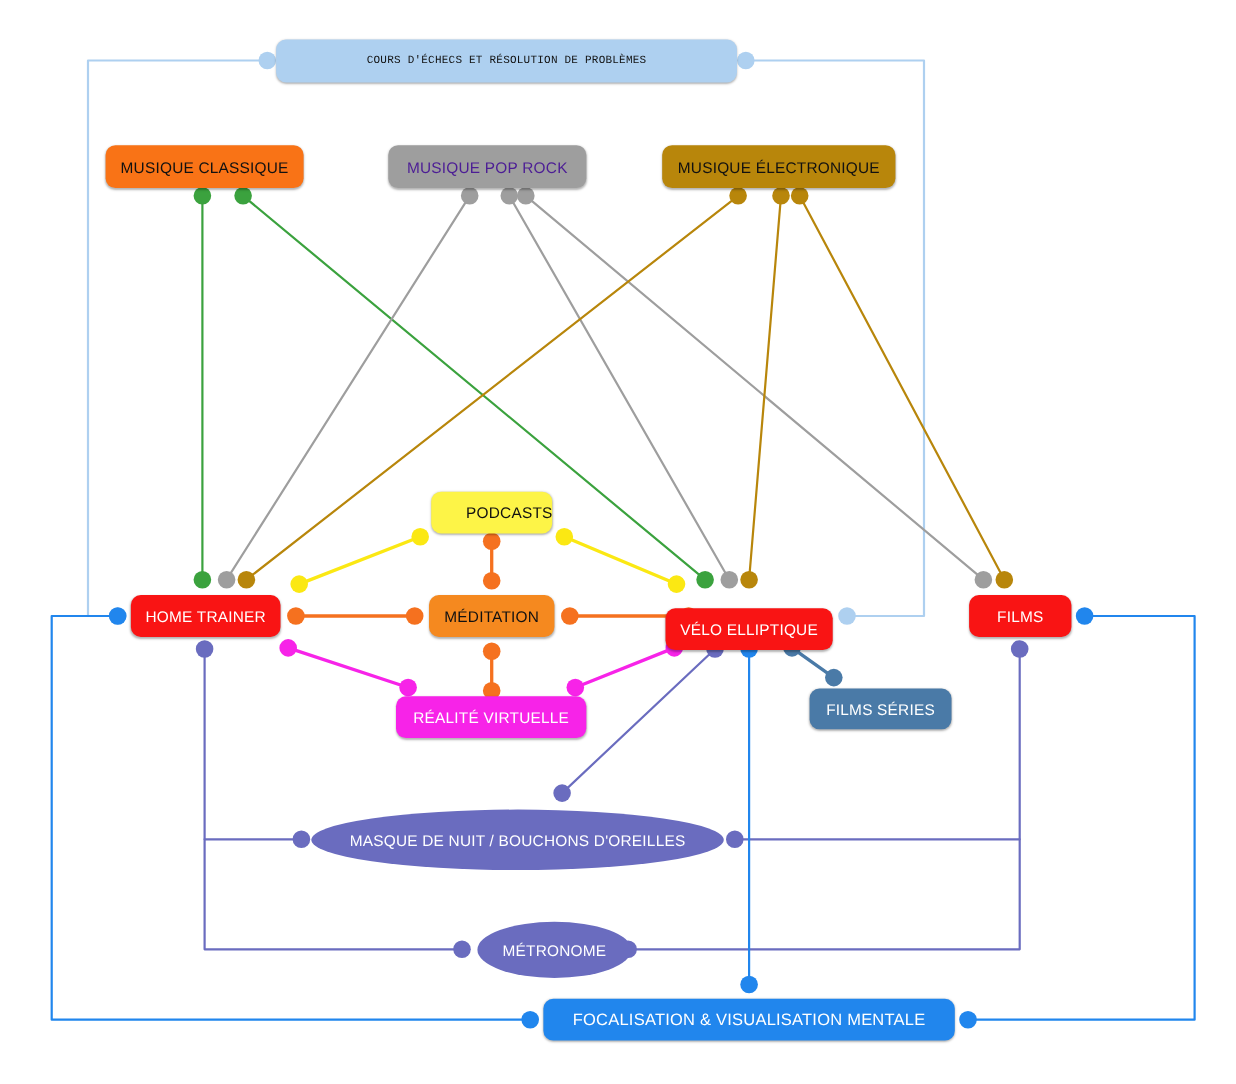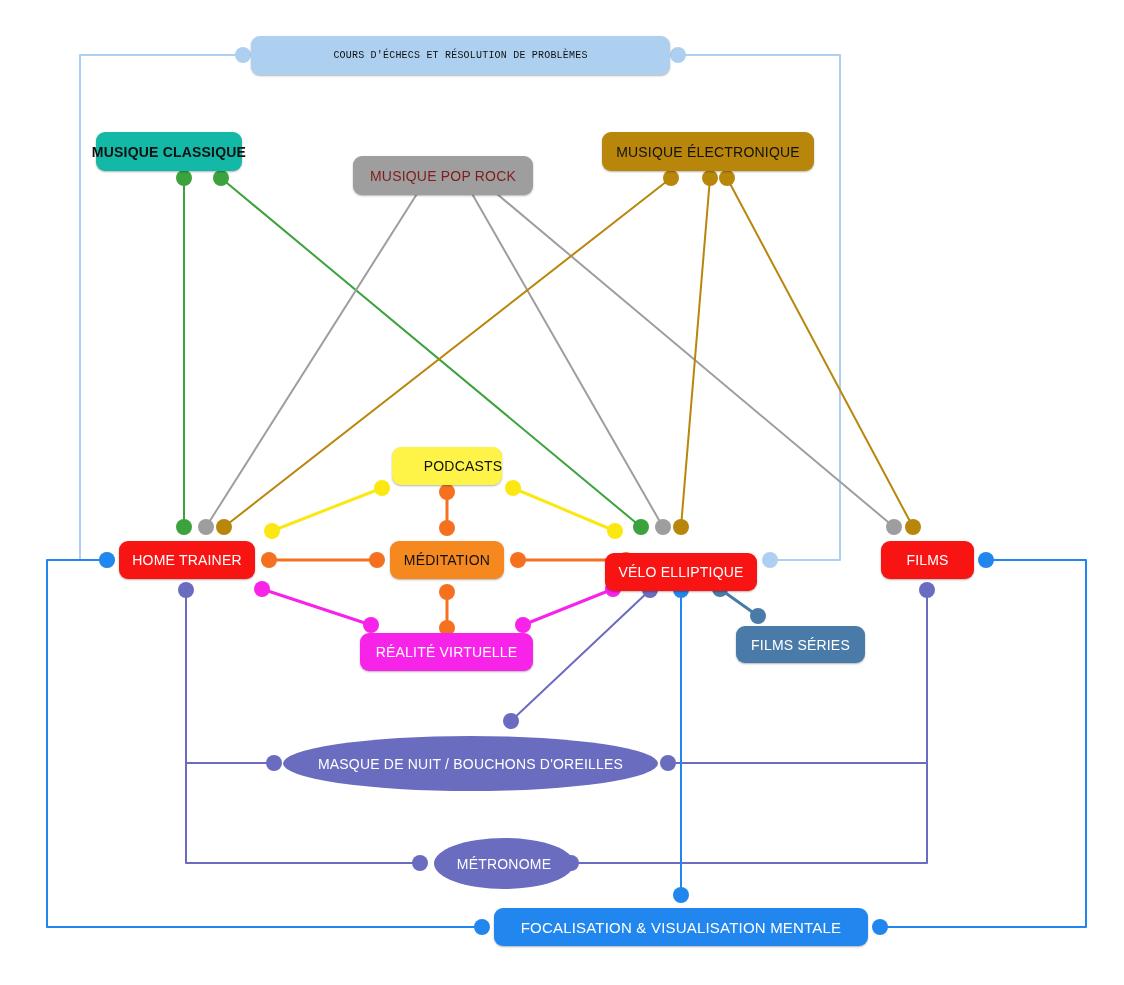--- a/index.html
+++ b/index.html
@@ -148,24 +148,24 @@
       <g>
         <polyline points="986,560 1086,560 1086,927 880,927" fill="none" stroke="#2186ed" stroke-width="2" stroke-linecap="round" stroke-linejoin="round"></polyline>
         <circle cx="986" cy="560" r="8" fill="#2186ed"></circle>
         <circle cx="880" cy="927" r="8" fill="#2186ed"></circle>
       </g>
     </svg>
   <div id="nodes-layer">
       <div class="node rrect" style="left: 251px; top: 36px; width: 419px; height: 39px; background: rgb(174, 208, 240); color: rgb(17, 17, 17); font-size: 10px; font-family: Liberation Mono, monospace;">
         <span>COURS D'ÉCHECS ET RÉSOLUTION DE PROBLÈMES</span>
       </div>
-      <div class="node rrect" style="left: 96px; top: 132px; width: 146px; height: 39px; background: #14b8a6; color: rgb(17, 17, 17); font-size: 14px; font-weight: bold;">
+      <div class="node rrect" style="left: 96px; top: 132px; width: 180px; height: 39px; background: #f97316; color: rgb(17, 17, 17); font-size: 14px;">
         <span>MUSIQUE CLASSIQUE</span>
       </div>
-      <div class="node rrect" style="left: 353px; top: 132px; width: 180px; height: 39px; background: rgb(158, 158, 158); color: #7f1d1d; font-size: 14px; margin-top: 24px;">
+      <div class="node rrect" style="left: 353px; top: 132px; width: 180px; height: 39px; background: rgb(158, 158, 158); color: #4c1d95; font-size: 14px;">
         <span>MUSIQUE POP ROCK</span>
       </div>
       <div class="node rrect" style="left: 602px; top: 132px; width: 212px; height: 39px; background: rgb(184, 134, 11); color: rgb(17, 17, 17); font-size: 14px;">
         <span>MUSIQUE ÉLECTRONIQUE</span>
       </div>
       <div class="node rrect" style="left: 392px; top: 447px; width: 110px; height: 38px; background: rgb(253, 244, 71); color: rgb(17, 17, 17); font-size: 14px; padding-left: 32px;">
         <span>PODCASTS</span>
       </div>
       <div class="node rrect" style="left: 119px; top: 541px; width: 136px; height: 38px; background: rgb(249, 20, 20); color: rgb(255, 255, 255); font-size: 14px;">
         <span>HOME TRAINER</span>

